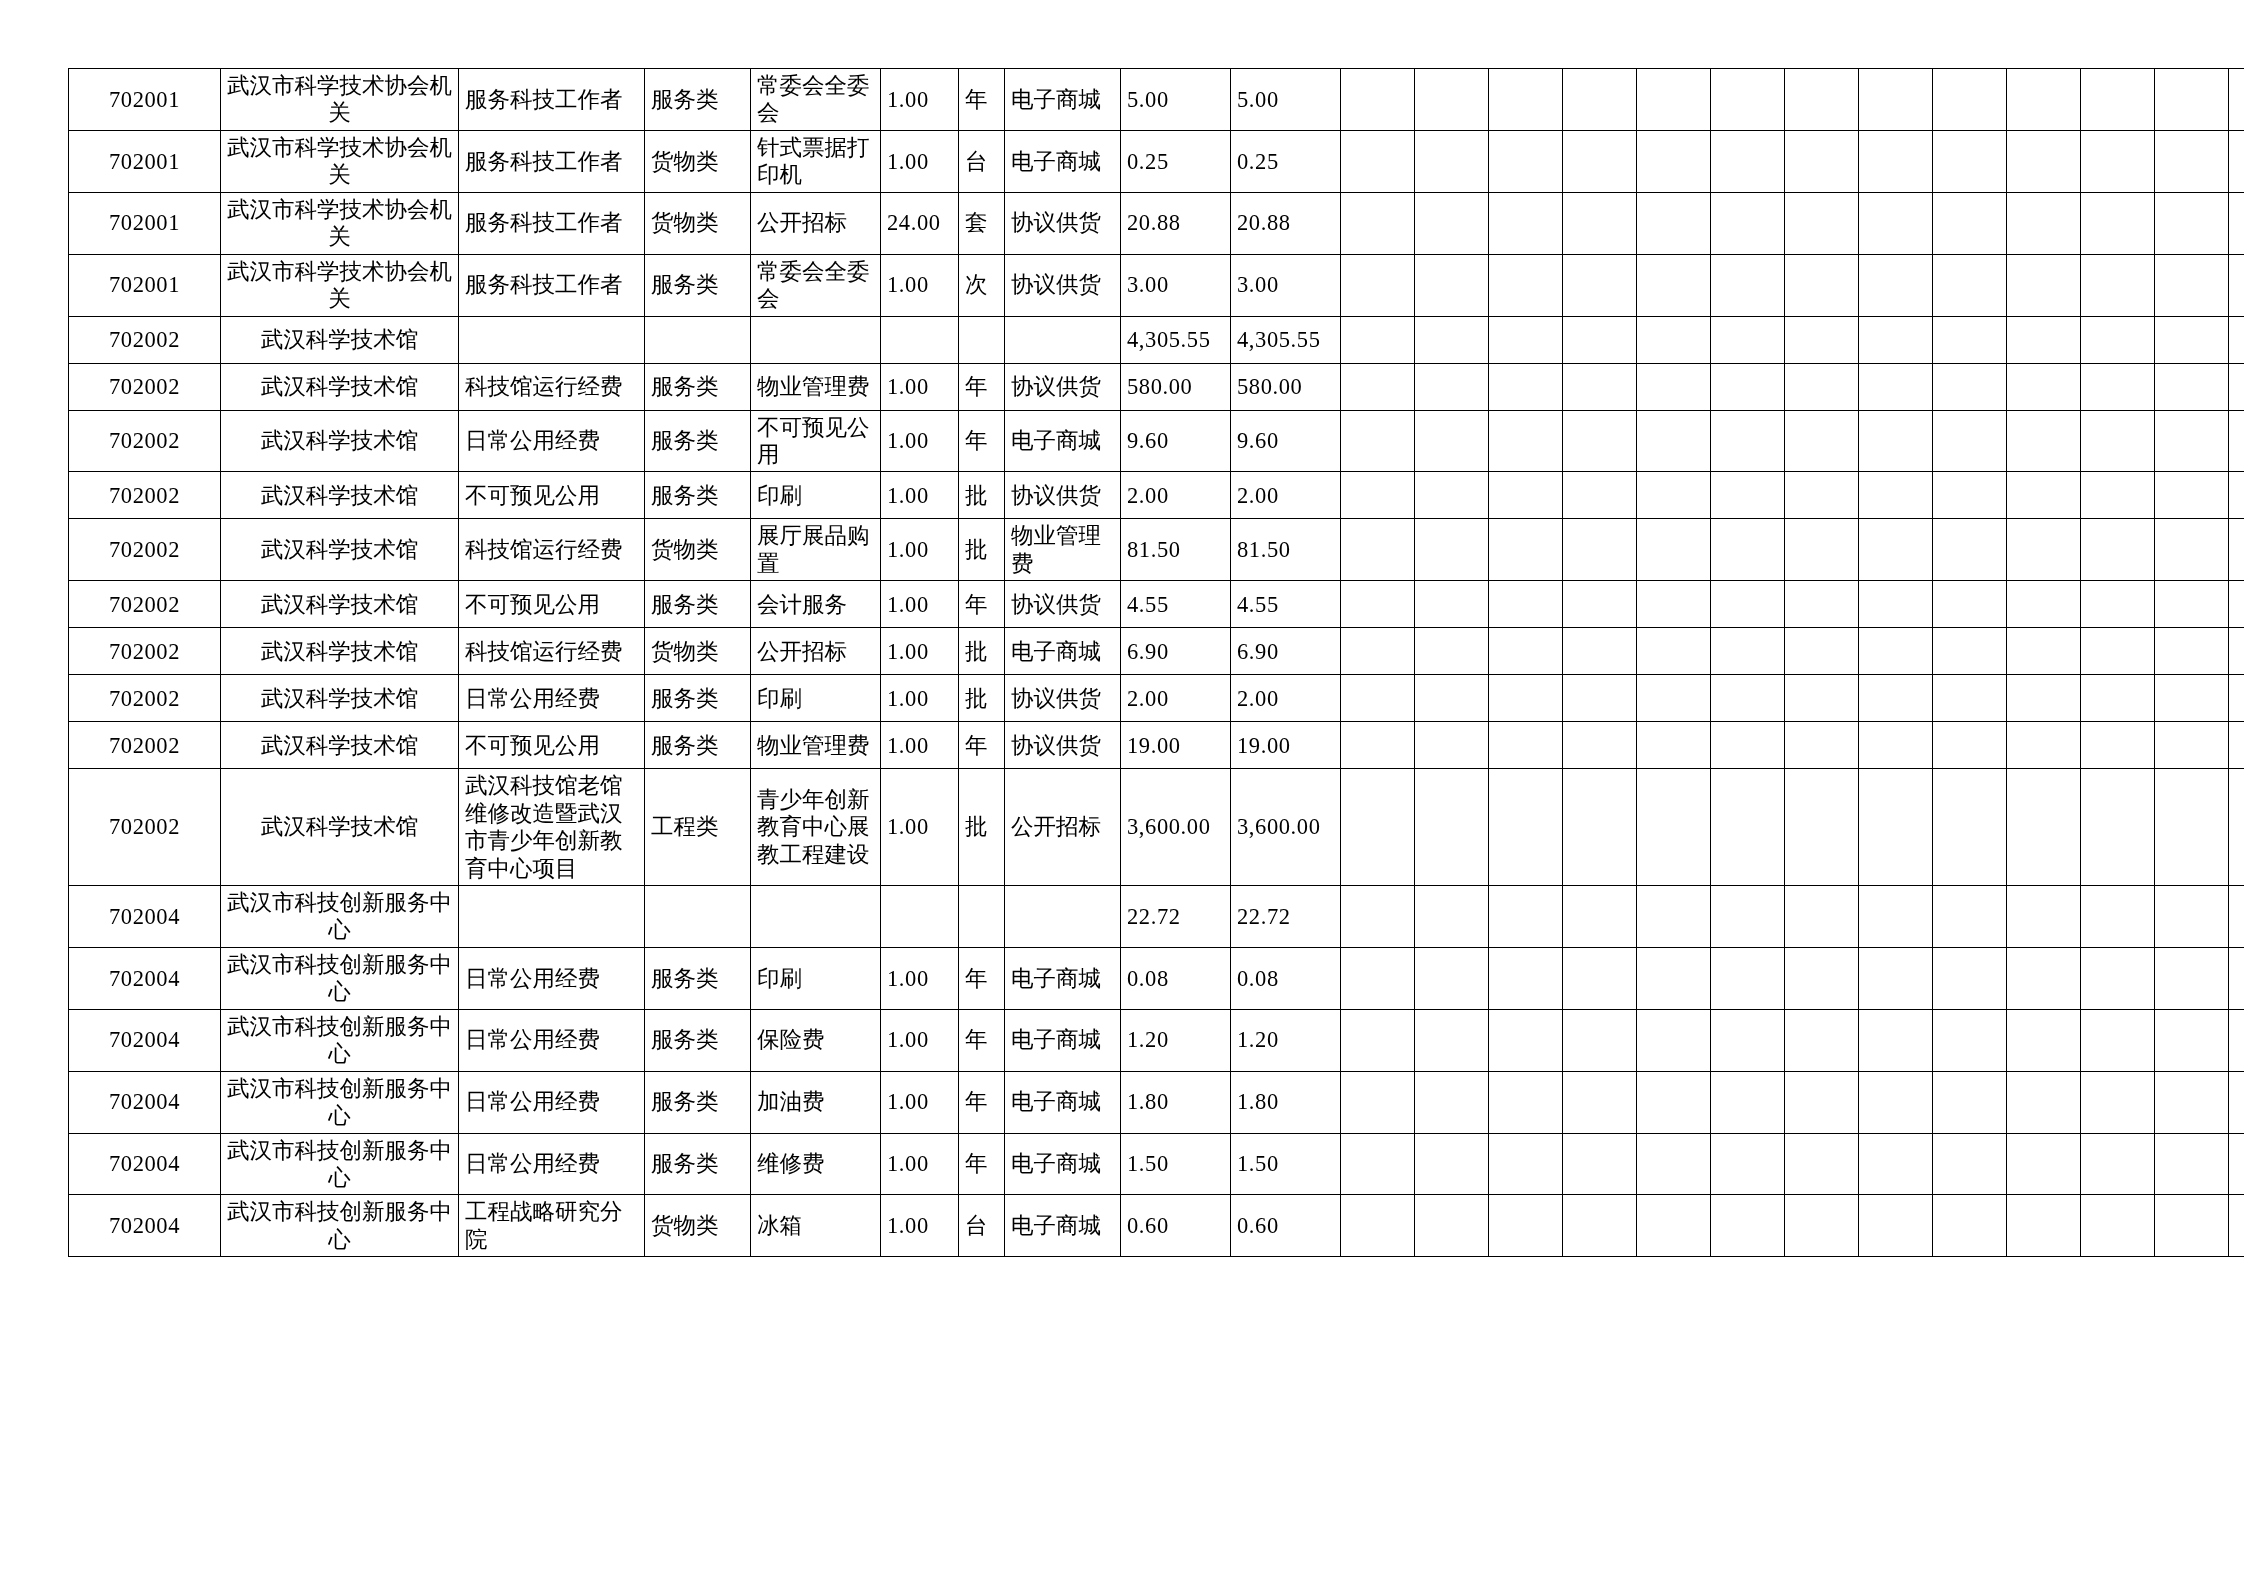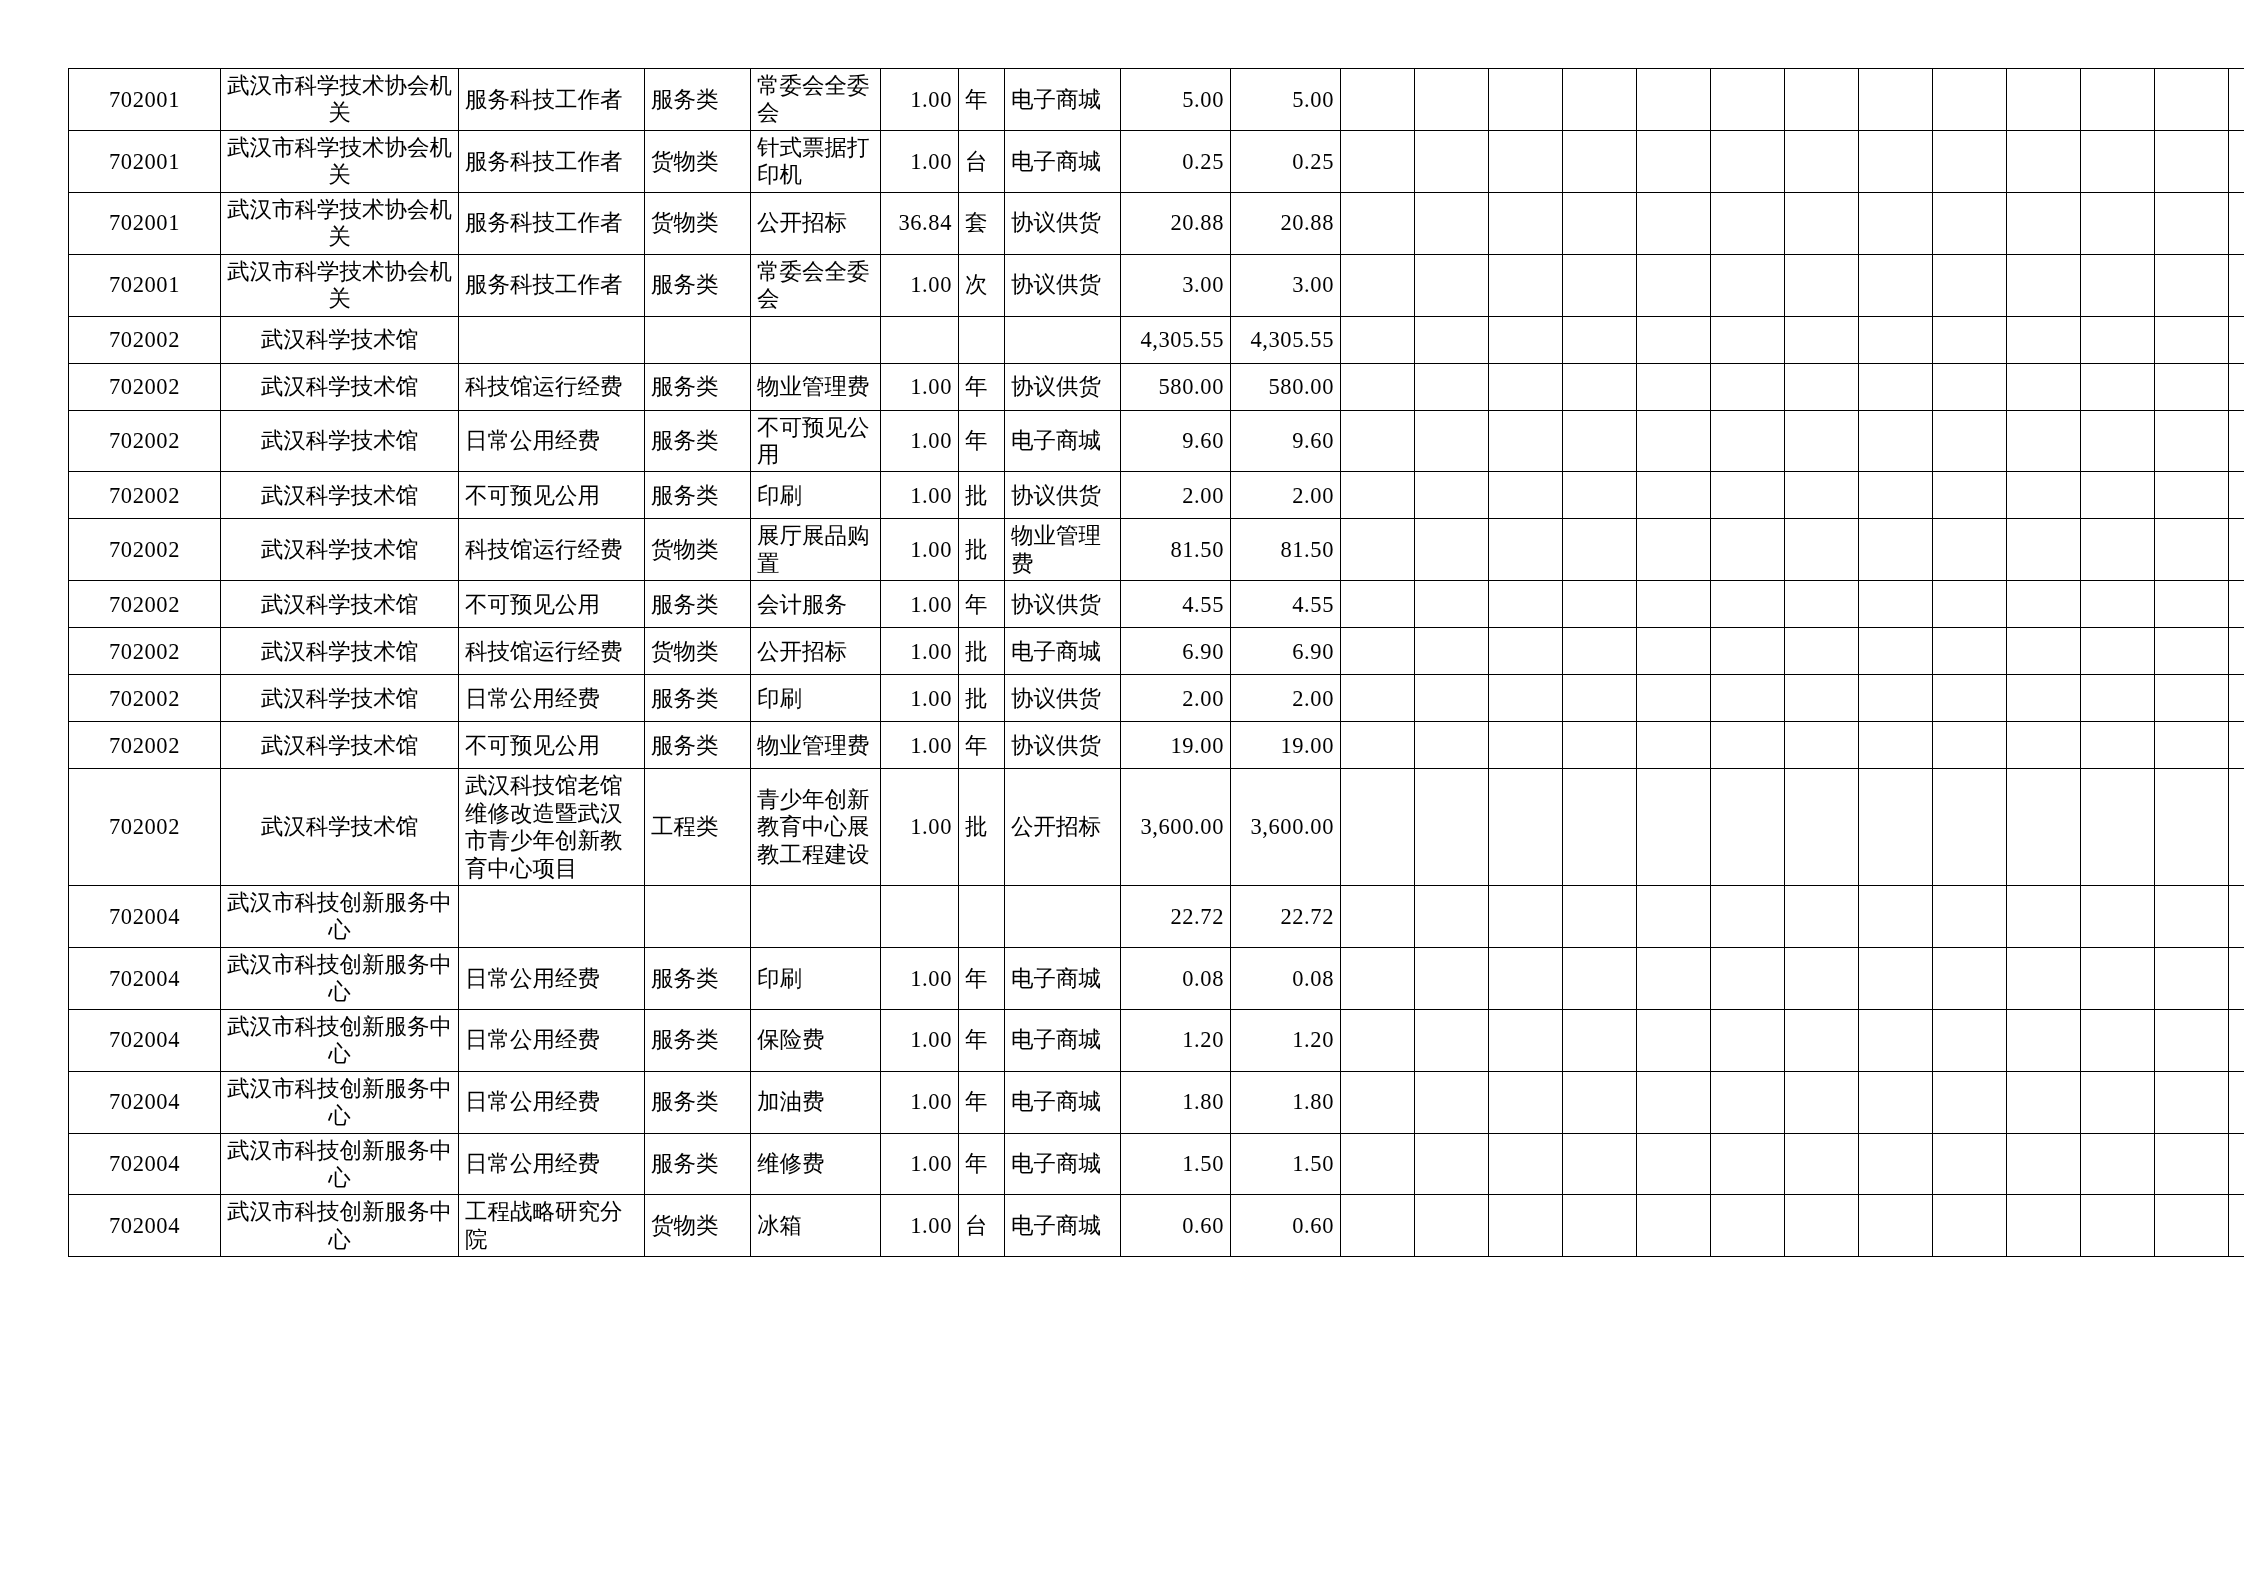--- a/index.html
+++ b/index.html
@@ -43,21 +43,21 @@
   col.c-item    { width: 130px; }
   col.c-qty     { width: 78px;  }
   col.c-unit    { width: 46px;  }
   col.c-method  { width: 116px; }
   col.c-amt1    { width: 110px; }
   col.c-amt2    { width: 110px; }
   col.c-blank   { width: 74px;  }
 
   .t-center { text-align: center; }
   .t-left   { text-align: left; }
-  .t-right  { text-align: right; }
+  .t-right  { }
   .num {
     font-family: "Liberation Serif", serif;
     letter-spacing: 0.6px;
   }
   .cjk { font-family: "DejaVu Sans", sans-serif; font-size: 21px; }
 
   
   tr.group td.code { text-align: center; }
   tr.group td.dept { text-align: center; }
 
@@ -149,21 +149,21 @@
           <td></td>
           <td></td>
           <td></td>
         </tr>
         <tr class="h-normal detail">
           <td class="t-center num code">702001</td>
           <td class="t-center cjk dept clip">武汉市科学技术协会机关</td>
           <td class="t-left cjk wrap">服务科技工作者</td>
           <td class="t-left cjk">货物类</td>
           <td class="t-left cjk wrap">公开招标</td>
-          <td class="t-right num">36.84</td>
+          <td class="t-right num">24.00</td>
           <td class="t-left cjk">套</td>
           <td class="t-left cjk wrap">协议供货</td>
           <td class="t-right num">20.88</td>
           <td class="t-right num">20.88</td>
           <td></td>
           <td></td>
           <td></td>
           <td></td>
           <td></td>
           <td></td>

